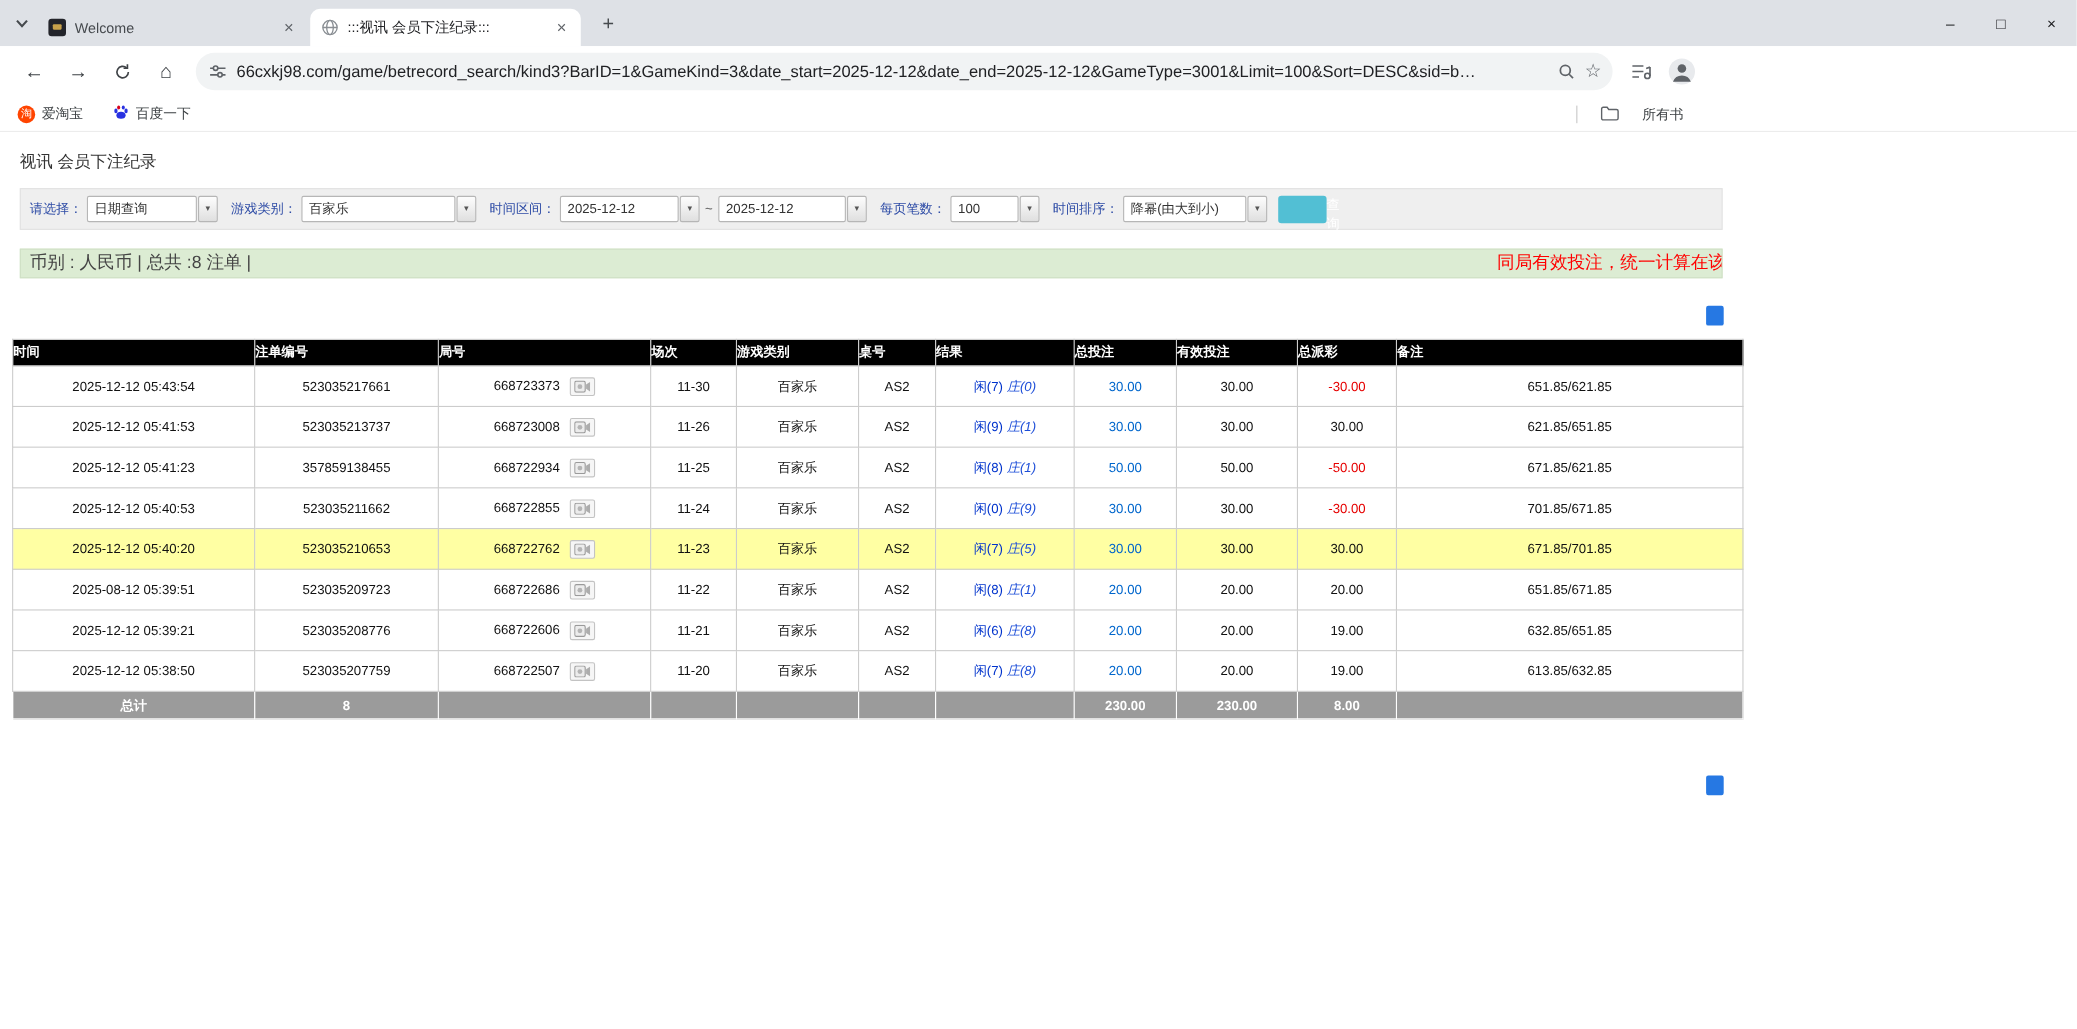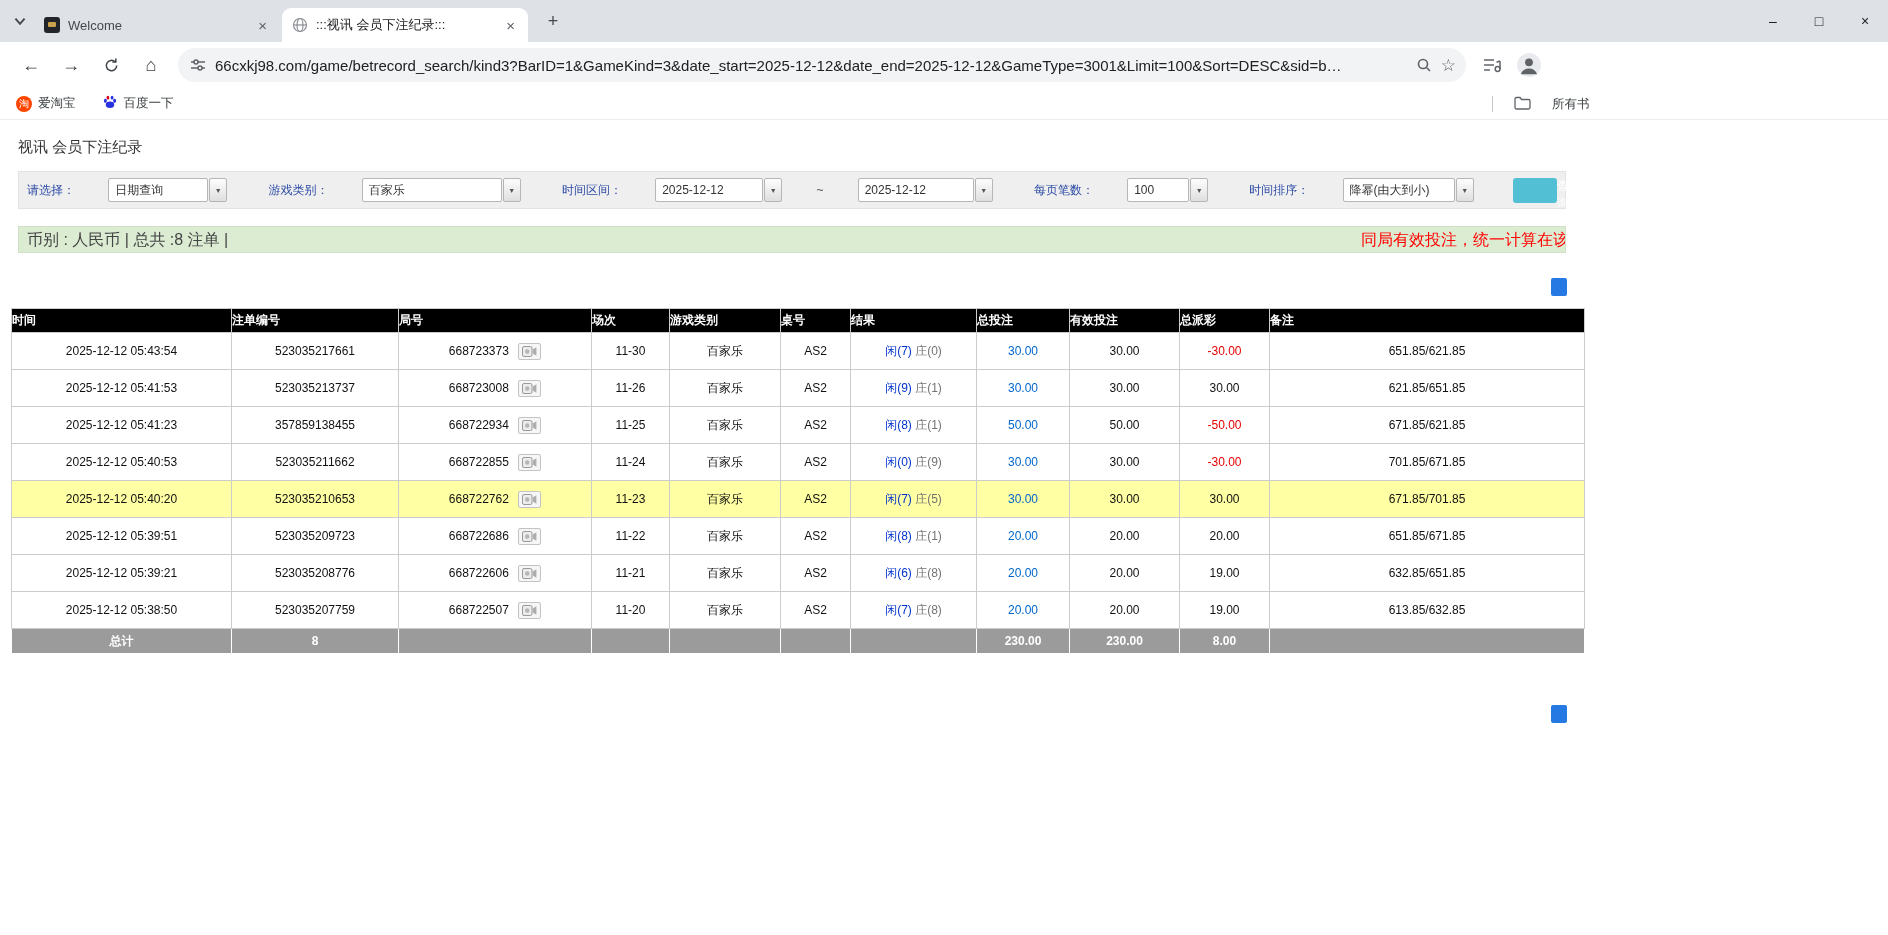--- a/index.html
+++ b/index.html
@@ -26,48 +26,48 @@
   .omnibox { width:1288px; height:34px; background:#f1f3f4; border-radius:17px; display:flex; align-items:center; gap:9px; padding:0 10px 0 12px; margin-left:4px; }
   .omni-url { flex:1; font-size:15px; color:#202124; white-space:nowrap; overflow:hidden; }
   .omni-icon { display:inline-flex; align-items:center; cursor:pointer; }
   .star { font-size:17px; color:#5f6368; cursor:pointer; }
   .after-box { display:flex; align-items:center; gap:14px; margin-left:16px; }
   .avatar-btn { width:26px; height:26px; border-radius:50%; overflow:hidden; cursor:pointer; }
 
   .bookmarks { position:absolute; top:88px; left:0; width:1888px; height:32px; background:#fff; border-bottom:1px solid #ececec; display:flex; align-items:center; padding-left:16px; font-size:12.5px; color:#3c4043; }
   .bm-item { display:flex; align-items:center; gap:6px; margin-right:26px; cursor:pointer; }
   .fav-taobao { width:16px; height:16px; border-radius:50%; background:#ff4400; color:#fff; font-size:10px; line-height:16px; text-align:center; display:inline-block; }
-  .bm-right { position:absolute; left:1492px; top:0; height:32px; display:flex; align-items:center; gap:21px; }
+  .bm-right { position:absolute; left:1433px; top:0; height:32px; display:flex; align-items:center; gap:21px; }
   .bm-divider { width:1px; height:16px; background:#c7c7c7; }
 
   
   .page-title { position:absolute; top:138px; left:18px; font-size:15px; font-weight:500; color:#333; }
 
-  .filterbar { position:absolute; top:171px; left:18px; width:1548px; height:38px; background:#efefef; border:1px solid #e2e2e2; display:flex; align-items:center; padding:0 8px; font-size:12px;justify-content:space-between; }
+  .filterbar { position:absolute; top:171px; left:18px; width:1548px; height:38px; background:#efefef; border:1px solid #e2e2e2; display:flex; align-items:center; padding:0 8px; font-size:12px; }
   .f-label { color:#2e4ca6; margin:0 4px 0 12px; white-space:nowrap; }
   .f-label:first-child { margin-left:0; }
   .combo { display:inline-flex; align-items:center; }
   .combo input { height:24px; border:1px solid #b6b6b6; border-radius:2px; padding:0 6px; font-size:12px; color:#333; background:#fff; font-family:inherit; }
   .dd { width:18px; height:24px; margin-left:1px; border:1px solid #b6b6b6; border-radius:2px; background:linear-gradient(#fdfdfd,#dfdfdf); display:flex; align-items:center; justify-content:center; font-size:7px; color:#555; cursor:pointer; }
   .tilde { margin:0 5px; color:#555; }
   .btn-search { margin-left:10px; width:38px; height:25px; background:#52bfd4; color:#fff; border:none; border-radius:3px; font-size:12px; cursor:pointer; font-family:inherit;padding-left:44px; }
 
   .summary { position:absolute; top:226px; left:18px; width:1548px; height:27px; background:#dcecd3; border:1px solid #cfe0c5; font-size:16px; color:#444; line-height:25px; padding-left:8px; overflow:hidden; }
   .summary-right { position:absolute; left:1342px; top:0; color:#ff0000; white-space:nowrap; }
 
   .scroll-btn { position:absolute; left:1551px; width:16px; height:18px; background:#2678e3; border-radius:2px; cursor:pointer; }
   .scroll-top { top:278px; } .scroll-bottom { top:705px; }
 
   .table-wrap { position:absolute; top:308px; left:11px; width:1573px; }
   table { width:1573px; border-collapse:collapse; table-layout:fixed; font-size:12px; }
   th { background:#000; color:#fff; height:24px; font-weight:bold; border:1px solid #cccccc; text-align:left; }
   td { height:37px; border:1px solid #cccccc; text-align:center; color:#111; background:#fff; vertical-align:middle; }
   tr.hl td { background:#ffffa3; }
   .blue { color:#0066cc; cursor:pointer; }
-  .resp { color:#0033cc; } .resb { color:#737373; }
+  .resp { color:#0033cc; } .resb { color:#1d4ed8;font-style:italic; }
   td.neg { color:#e60000; }
   .replay-btn { display:inline-flex; align-items:center; padding:2px 3px; border:1px solid #c3c3c3; background:#f6f6f6; border-radius:2px; margin-left:6px; vertical-align:middle; cursor:pointer; }
   tr.foot td { background:#9b9b9b; color:#fff; height:25px; font-weight:bold; border:1px solid #ffffff; }
   tr.foot.sub td { border-bottom:2px solid #ffffff; }
 </style>
 </head>
 <body>
 
 <div class="tabstrip">
   <div class="tab-search">
@@ -339,21 +339,21 @@
           <td>11-23</td>
           <td>百家乐</td>
           <td>AS2</td>
           <td><span class="resp">闲(7)</span> <span class="resb">庄(5)</span></td>
           <td><span class="blue">30.00</span></td>
           <td>30.00</td>
           <td>30.00</td>
           <td>671.85/701.85</td>
         </tr>
         <tr>
-          <td>2025-12-12 05:39:51</td>
+          <td>2025-08-12 05:39:51</td>
           <td>523035209723</td>
           <td>668722686 <span class="replay-btn">
               <svg width="15" height="11" viewBox="0 0 15 11">
                 <rect x="0.5" y="0.5" width="9.5" height="10" rx="1.5" fill="#ececec" stroke="#9a9a9a"></rect>
                 <circle cx="5.2" cy="5.5" r="2.2" fill="#b5b5b5"></circle>
                 <path d="M10.8 3.5 L14.4 1.2 V9.8 L10.8 7.5 Z" fill="#adadad"></path>
               </svg>
             </span></td>
           <td>11-22</td>
           <td>百家乐</td>

